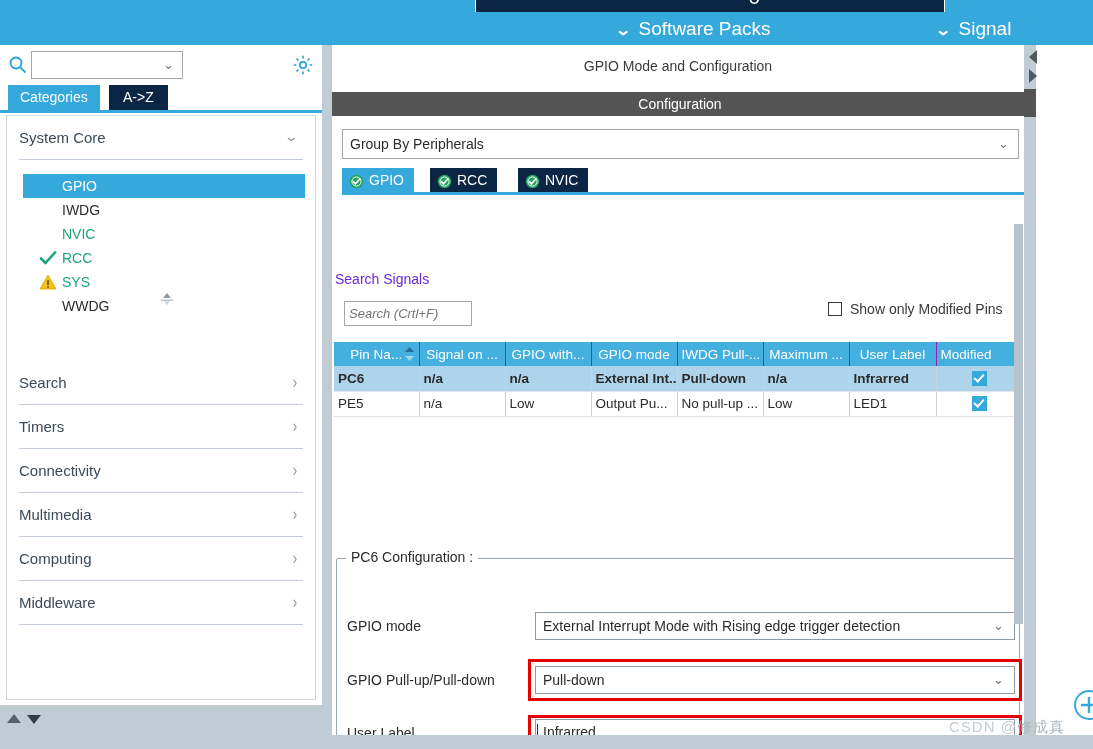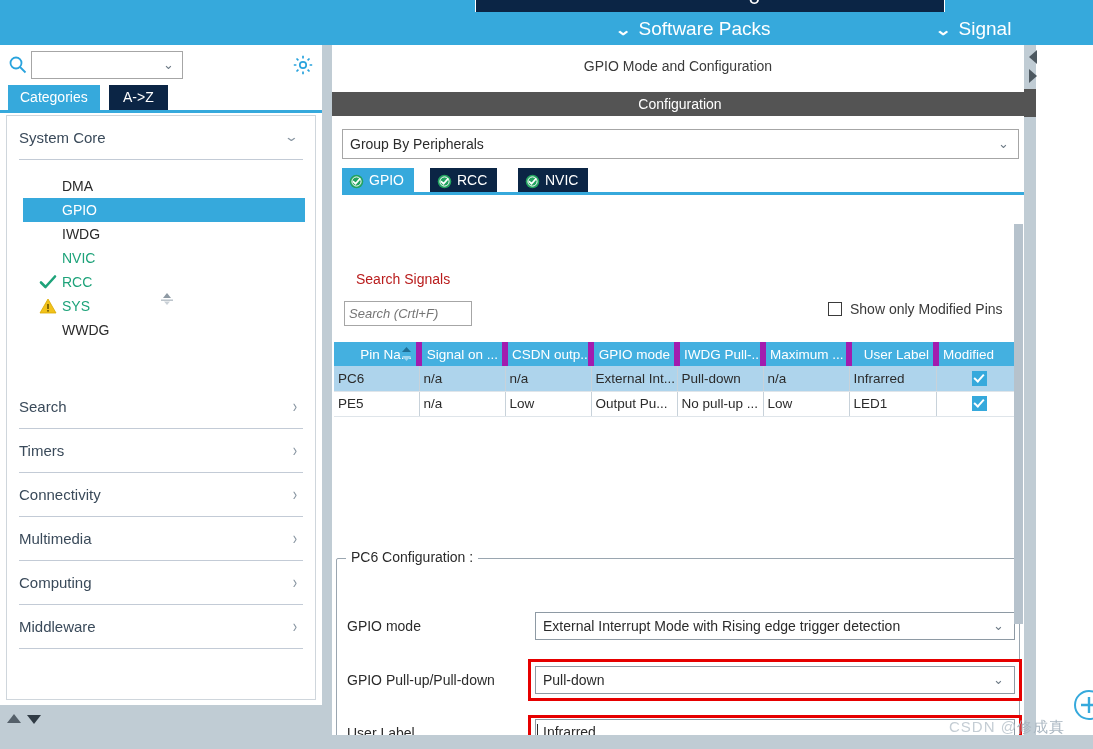--- a/index.html
+++ b/index.html
@@ -159,21 +159,21 @@
   .ptab.idle   { background: #0b2545; }
   .ptab .okdot { position: absolute; left: 7px; top: 4px; width: 15px; height: 15px; }
   #ptab-gpio { left: 0; }
   #ptab-rcc  { left: 88px; }
   #ptab-nvic { left: 176px; }
   .ptab-underline {
     position: absolute; left: 10px; top: 147px; width: 685px; height: 3px; background: #36a9dc;
   }
 
   .search-signals-label {
-    position: absolute; left: 24px; top: 226px; font-size: 14px; color: #b91c1c;
+    position: absolute; left: 3px; top: 226px; font-size: 14px; color: #6d28d9;
   }
   .signal-search {
     position: absolute; left: 12px; top: 256px; width: 128px; height: 25px;
     border: 1px solid #a6a6a6; background: #ffffff;
   }
   .signal-search input {
     width: 100%; height: 23px; border: 0; outline: 0; padding-left: 4px;
     font-family: "Liberation Sans", sans-serif; font-style: italic; font-size: 13px;
     color: #a16207; background: transparent;
   }
@@ -185,31 +185,31 @@
     width: 14px; height: 14px; border: 1px solid #3a3a3a; background: #ffffff; display: inline-block;
   }
 
   
   .pintable {
     position: absolute; left: 2px; top: 297px; width: 688px;
     border-collapse: collapse; table-layout: fixed; font-size: 13.5px;
   }
   .pintable th {
     background: #44b0e0; color: #ffffff; font-weight: normal;
-    text-align: right; padding: 3px 4px; height: 24px;
-    border-right: 6px solid #a21caf; white-space: nowrap; overflow: hidden;
+    text-align: center; padding: 3px 4px; height: 24px;
+    border-right: 1px solid #a21caf; white-space: nowrap; overflow: hidden;
     position: relative;
   }
   .pintable th:last-child { border-right: 0; text-align: left; }
   .pintable td {
     padding: 3px 4px; height: 25px; border-right: 1px solid #c8d2da;
     border-bottom: 1px solid #dfe5ea; white-space: nowrap; overflow: hidden;
     color: #2b2b2b;
   }
-  .pintable tr.sel td { background: #aed4ec; }
+  .pintable tr.sel td { background: #aed4ec; font-weight: bold; }
   .pintable tr.norm td { background: #ffffff; }
   .pintable td.modcell { text-align: center; border-right: 0; }
   .chk {
     display: inline-block; width: 15px; height: 15px; background: #36a9dc;
     position: relative; vertical-align: middle;
   }
   .chk::after {
     content: ""; position: absolute; left: 4px; top: 1px; width: 4px; height: 8px;
     border: solid #ffffff; border-width: 0 2px 2px 0; transform: rotate(42deg);
   }
@@ -325,23 +325,20 @@
 
       <span class="sort-handle">
         <svg width="16" height="14" viewBox="0 0 16 14">
           <polygon points="8,1 12,6 4,6" fill="#8e9aa4"></polygon>
           <rect x="2" y="7.5" width="12" height="1.4" fill="#b6bfc7"></rect>
           <polygon points="8,13 5,9.5 11,9.5" fill="#c9d0d6"></polygon>
         </svg>
       </span>
 
       <div style="margin-top:14px;">
-        <div class="tree-item">
-          <span>DMA</span>
-        </div>
         <div class="tree-item selected">
           <span>GPIO</span>
         </div>
         <div class="tree-item">
           <span>IWDG</span>
         </div>
         <div class="tree-item green">
           <span>NVIC</span>
         </div>
         <div class="tree-item green">
@@ -482,21 +479,21 @@
           <th>
             <span>Pin Na...</span>
             <span class="sorticon">
               <svg width="9" height="14" viewBox="0 0 9 14">
                 <polygon points="4.5,0 9,5 0,5" fill="#1f6f96"></polygon>
                 <polygon points="4.5,14 0,9 9,9" fill="#9fd6ef"></polygon>
               </svg>
             </span>
           </th>
           <th>Signal on ...</th>
-          <th>CSDN outp...</th>
+          <th>GPIO with...</th>
           <th>GPIO mode</th>
           <th>IWDG Pull-...</th>
           <th>Maximum ...</th>
           <th>User Label</th>
           <th>Modified</th>
         </tr>
       </thead>
       <tbody>
         <tr class="sel">
           <td>PC6</td>

